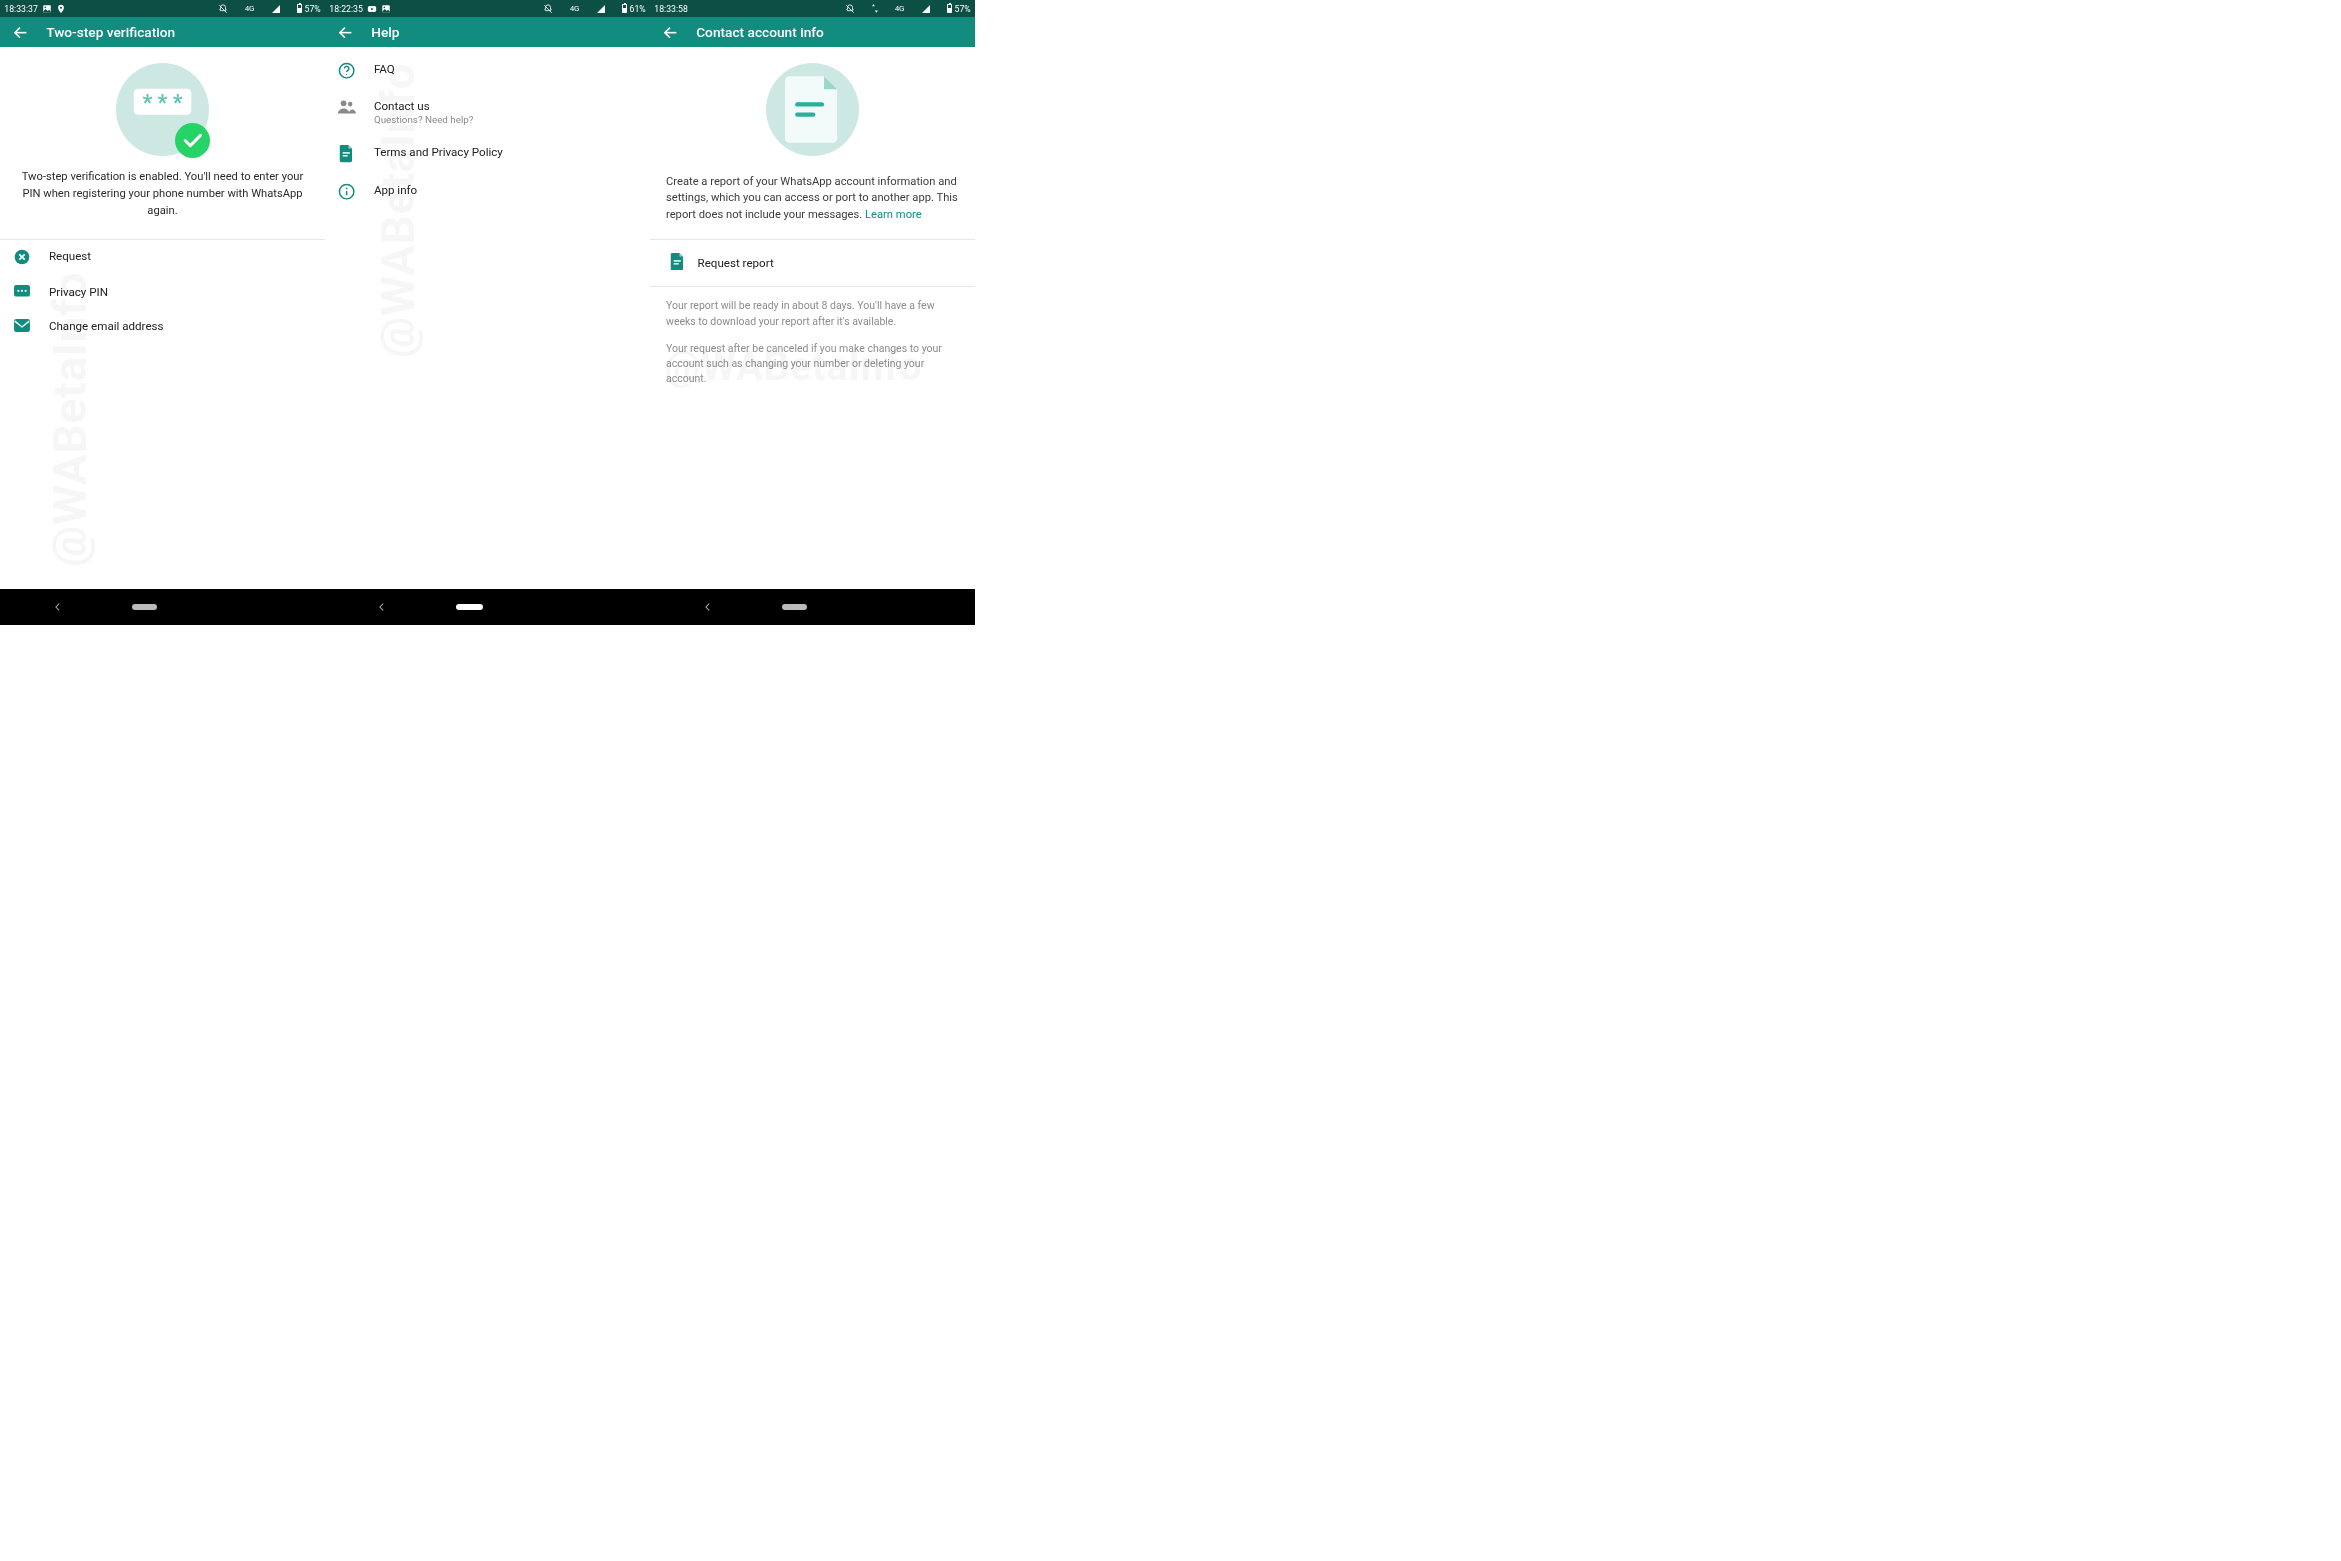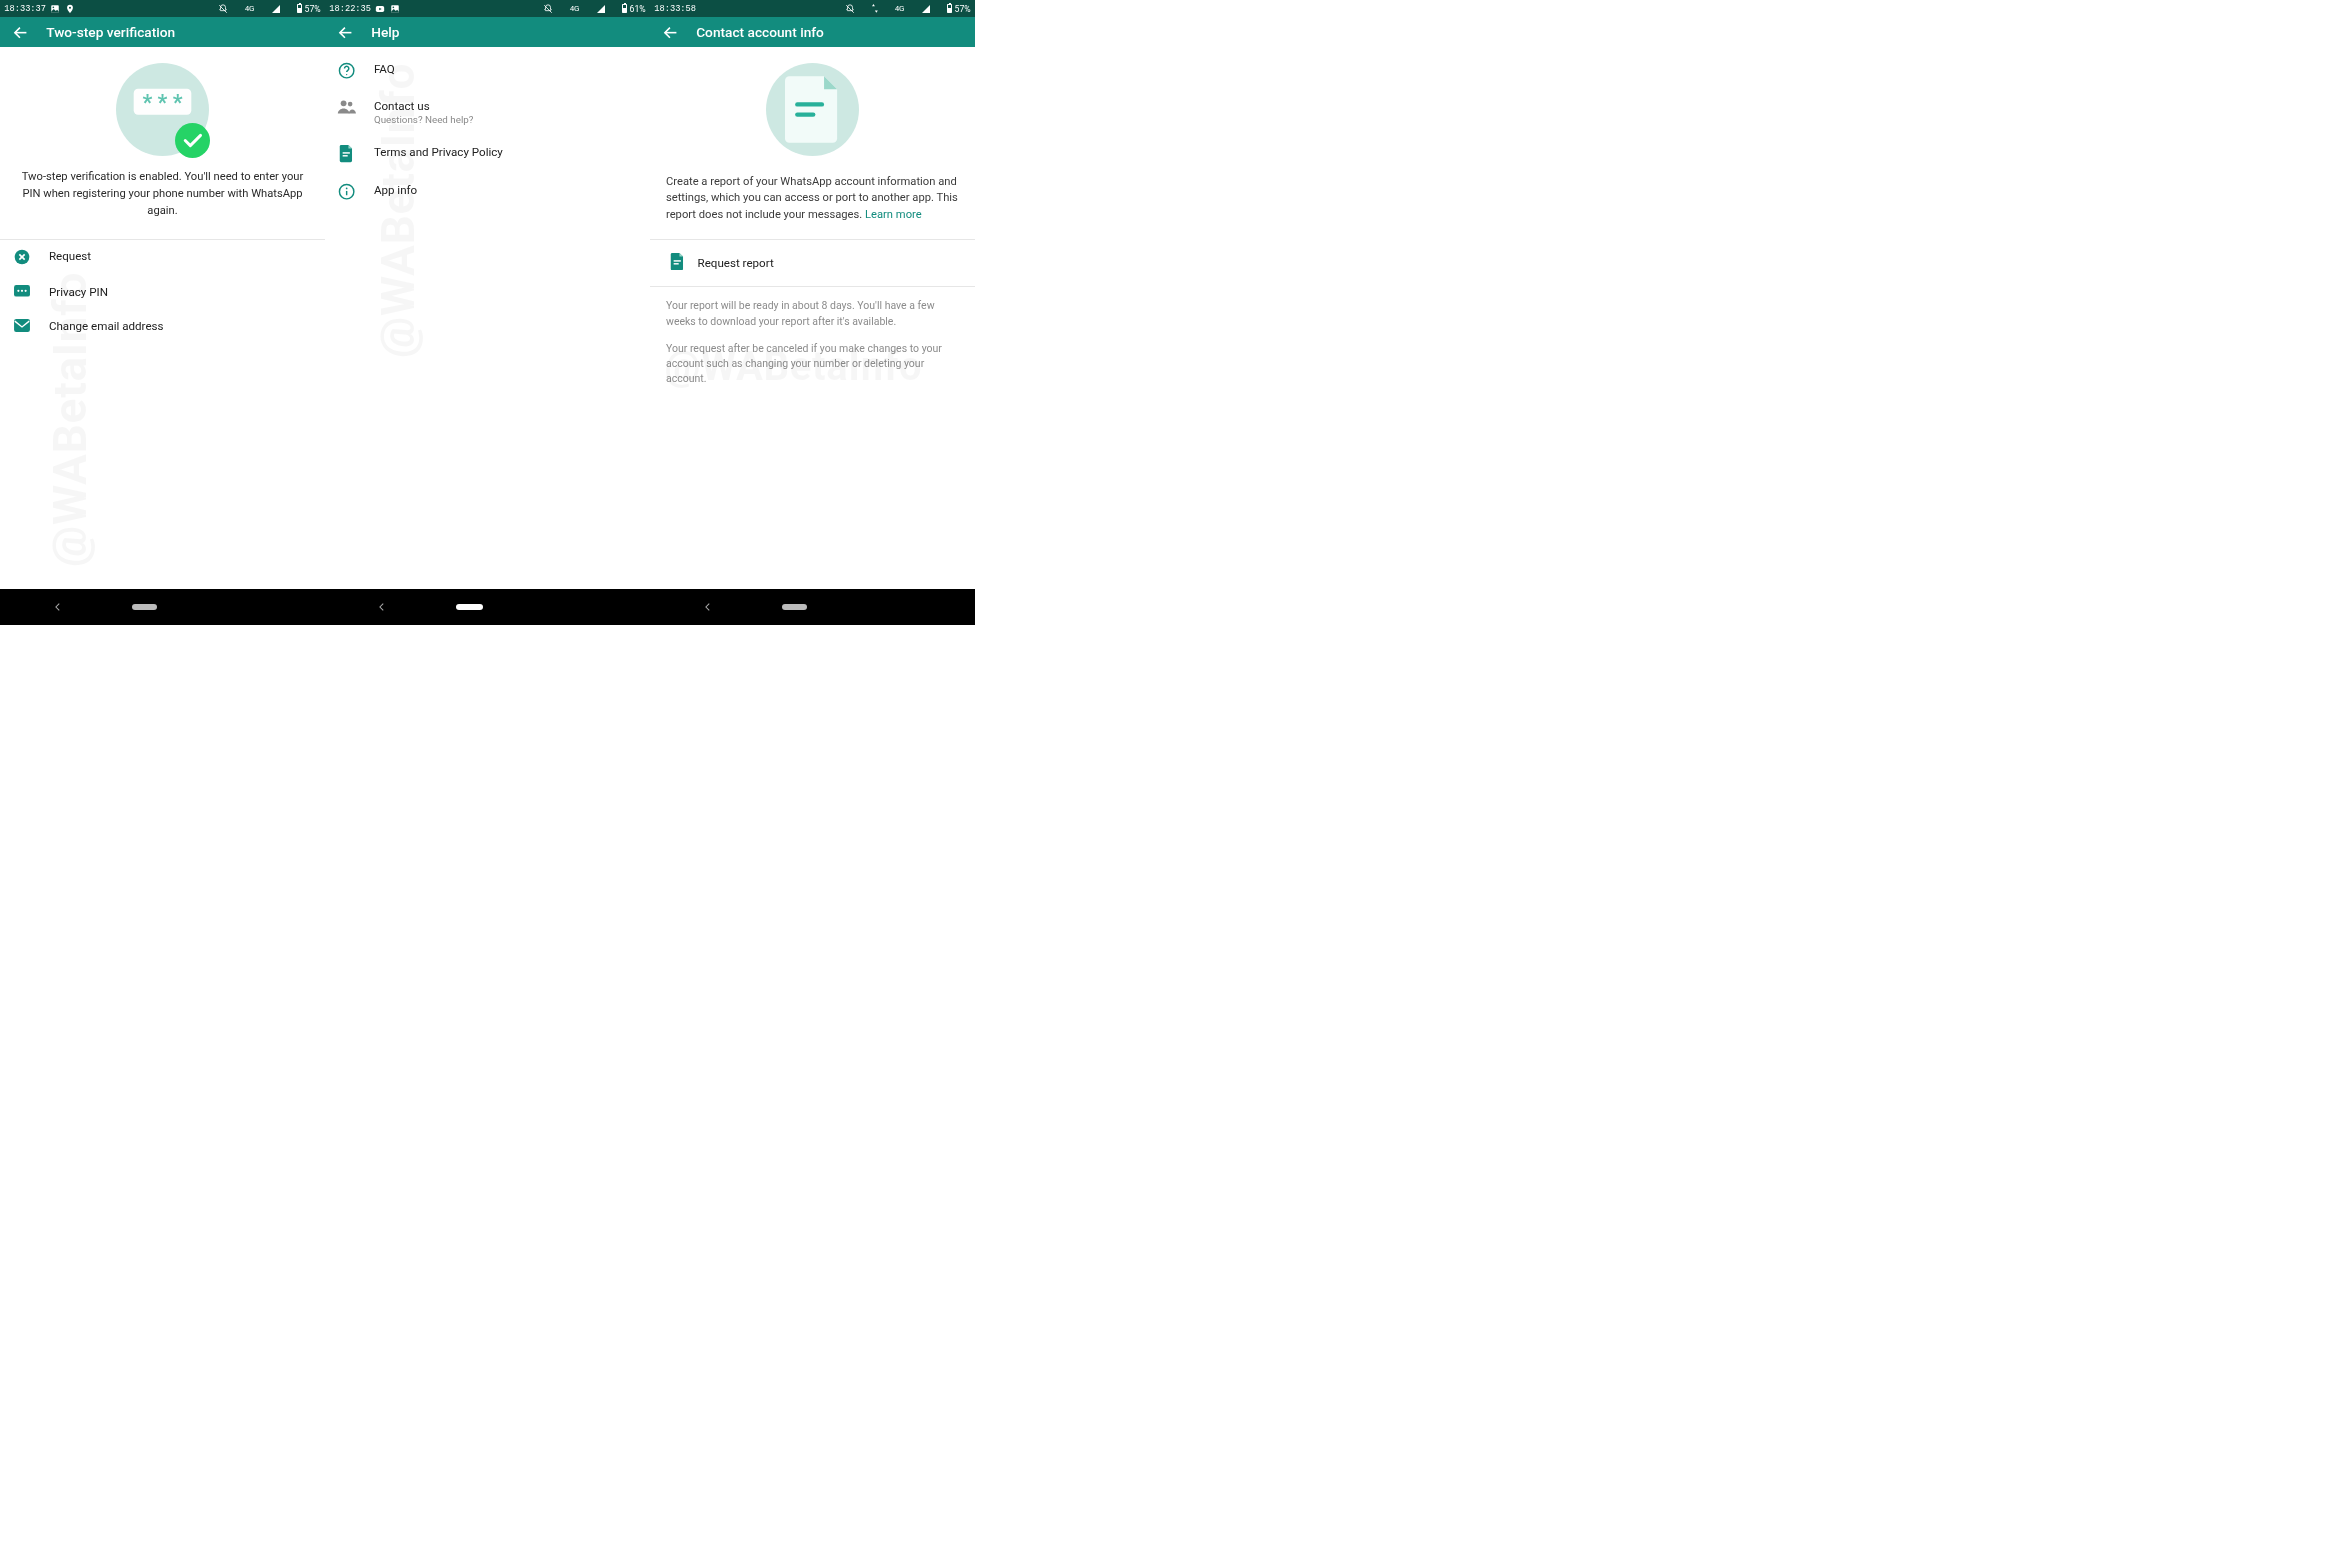--- a/index.html
+++ b/index.html
@@ -1,20 +1,20 @@
 <!DOCTYPE html>
 <html style="font-size:11.6px"><head>
 <meta charset="utf-8">
 <style>
   * { margin: 0; padding: 0; box-sizing: border-box; }
   body { font-family: Roboto, "Helvetica Neue", Arial, sans-serif; background: #fff; }
   .container { display: flex; width: 976px; }
   .screen { width: 325px; background: #fff; position: relative; overflow: hidden; }
   .status-bar { background: #0c4f44; height: 17.3px; display: flex; align-items: center; justify-content: space-between; padding: 0 4.3px; color: #fff; font-size: 8.7px; }
-  .status-left { display: flex; align-items: center; gap: 4.3px; font-family: Liberation Mono, monospace; }
+  .status-left { display: flex; align-items: center; gap: 4.3px; }
   .status-right { display: flex; align-items: center; gap: 17px; text-align: center; }
   .app-bar { background: #128c7e; height: 30px; display: flex; align-items: center; padding: 0 11.6px; color: #fff; }
   .app-bar .back { margin-right: 17.3px; display: flex; }
   .app-bar .title { font-size: 13.7px; font-weight: 500; }
   .content { background: #fff; height: 542px; overflow: hidden; position: relative; }
   .hero { display: flex; flex-direction: column; align-items: center; text-align: center; padding: 16px 17.3px 19px; }
   .hero-icon { width: 93px; height: 93px; background: #cde8e2; border-radius: 50%; position: relative; display: flex; align-items: center; justify-content: center; }
   .hero-text { font-size: 11.2px; color: #2b2b2b; margin-top: 13px; line-height: 1.5; }
   .divider { height: 0.7px; background: #e6e6e6; }
   .row { display: flex; align-items: flex-start; padding: 10px 11.6px; gap: 17.3px; }

